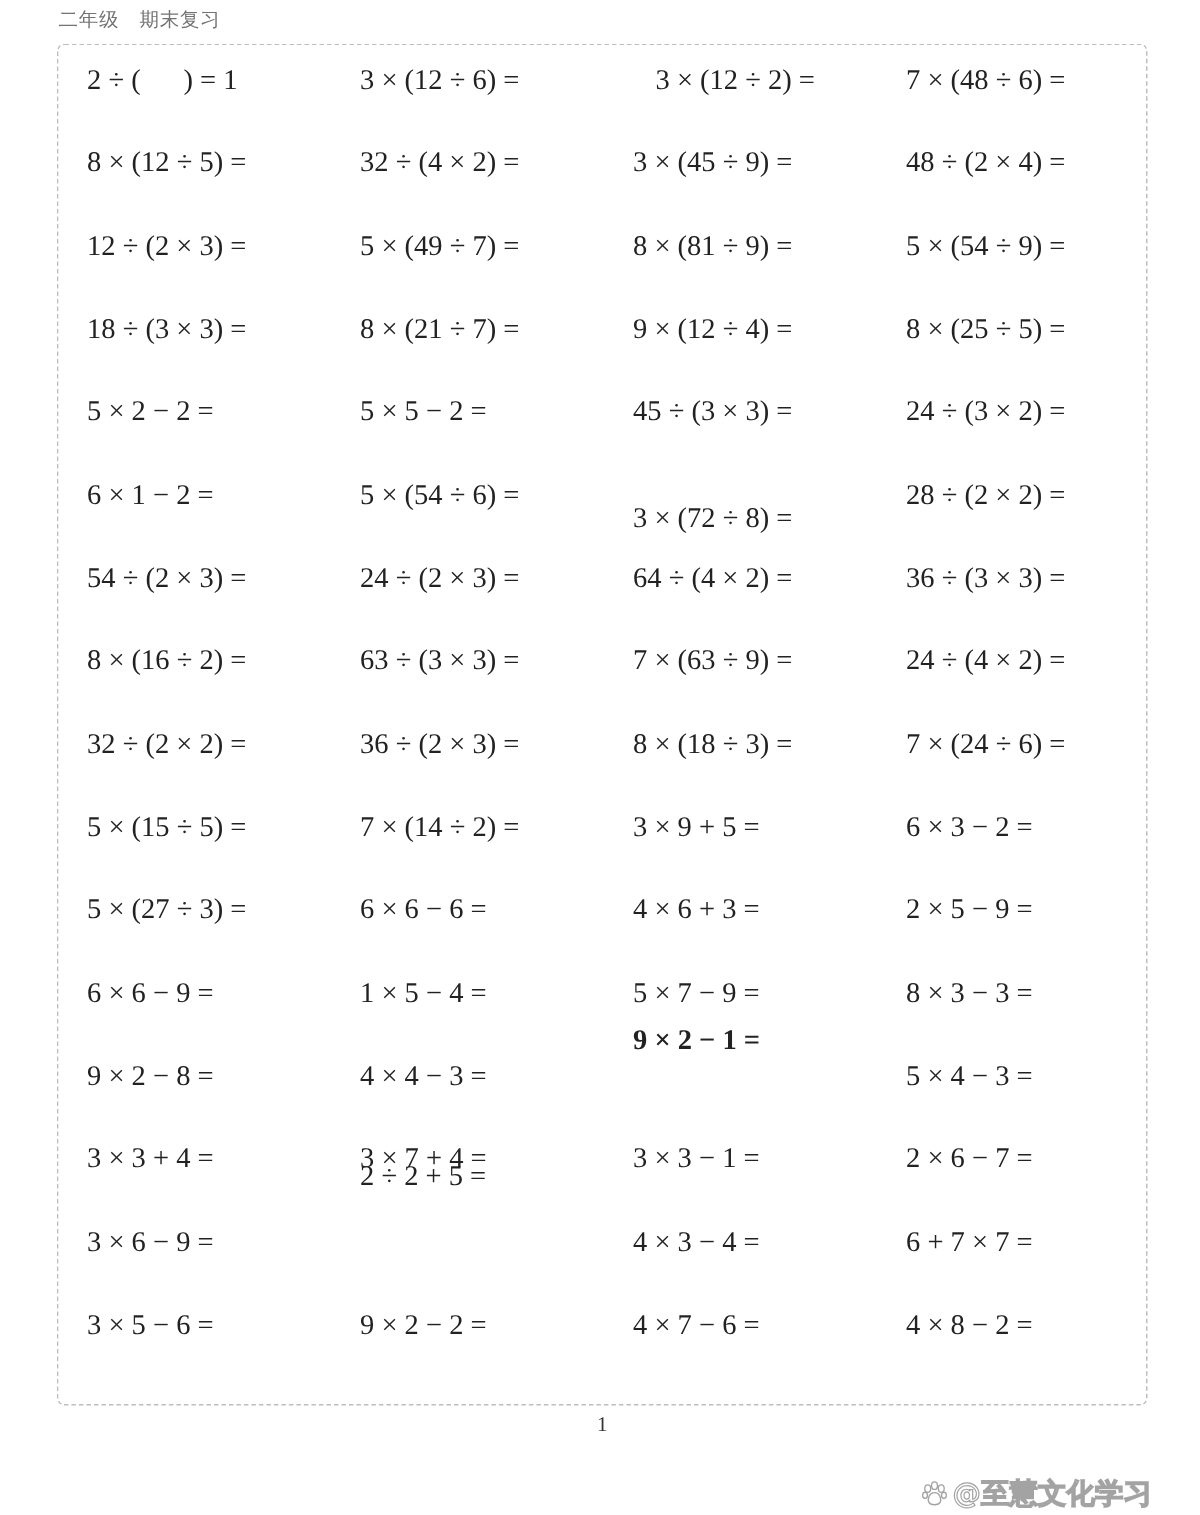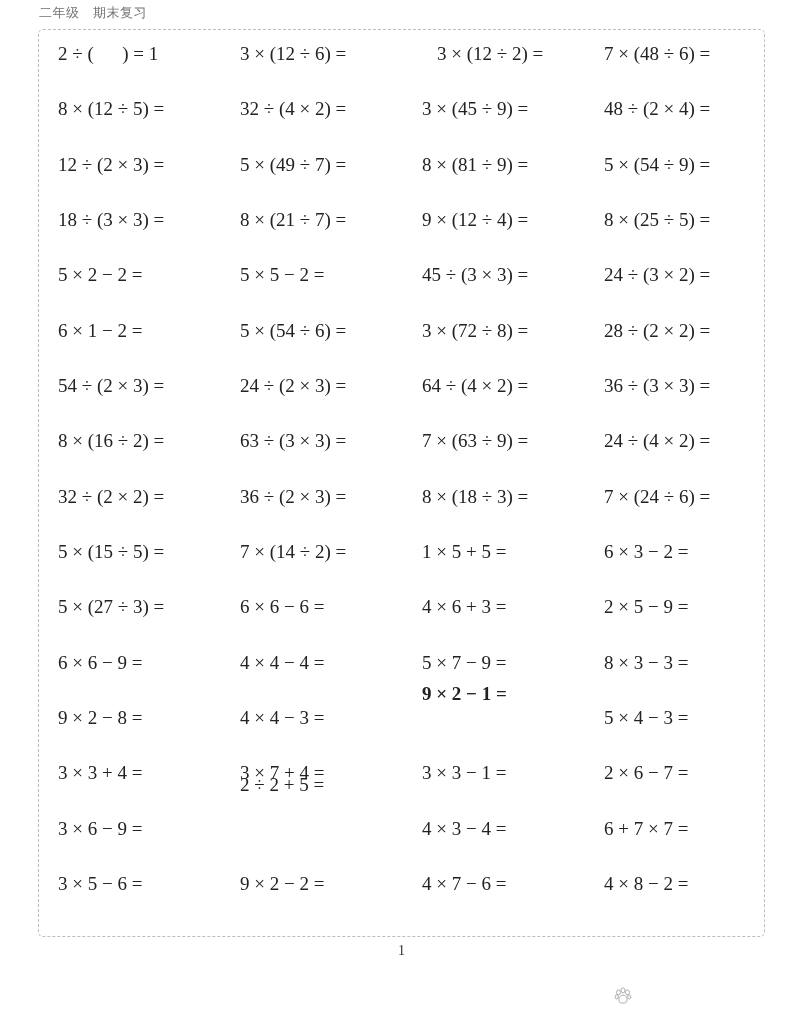--- a/index.html
+++ b/index.html
@@ -93,44 +93,44 @@
     <div class="problem" style="left: 58px; top: 209px;">18 ÷ (3 × 3) =</div>
     <div class="problem" style="left: 240px; top: 209px;">8 × (21 ÷ 7) =</div>
     <div class="problem" style="left: 422px; top: 209px;">9 × (12 ÷ 4) =</div>
     <div class="problem" style="left: 604px; top: 209px;">8 × (25 ÷ 5) =</div>
     <div class="problem" style="left: 58px; top: 264px;">5 × 2 − 2 =</div>
     <div class="problem" style="left: 240px; top: 264px;">5 × 5 − 2 =</div>
     <div class="problem" style="left: 422px; top: 264px;">45 ÷ (3 × 3) =</div>
     <div class="problem" style="left: 604px; top: 264px;">24 ÷ (3 × 2) =</div>
     <div class="problem" style="left: 58px; top: 320px;">6 × 1 − 2 =</div>
     <div class="problem" style="left: 240px; top: 320px;">5 × (54 ÷ 6) =</div>
-    <div class="problem" style="left: 422px; top: 320px;">3 × (72 ÷ 8) =</div>
+    <div class="problem" style="left: 422px; top: 335px;">3 × (72 ÷ 8) =</div>
     <div class="problem" style="left: 604px; top: 320px;">28 ÷ (2 × 2) =</div>
     <div class="problem" style="left: 58px; top: 375px;">54 ÷ (2 × 3) =</div>
     <div class="problem" style="left: 240px; top: 375px;">24 ÷ (2 × 3) =</div>
     <div class="problem" style="left: 422px; top: 375px;">64 ÷ (4 × 2) =</div>
     <div class="problem" style="left: 604px; top: 375px;">36 ÷ (3 × 3) =</div>
     <div class="problem" style="left: 58px; top: 430px;">8 × (16 ÷ 2) =</div>
     <div class="problem" style="left: 240px; top: 430px;">63 ÷ (3 × 3) =</div>
     <div class="problem" style="left: 422px; top: 430px;">7 × (63 ÷ 9) =</div>
     <div class="problem" style="left: 604px; top: 430px;">24 ÷ (4 × 2) =</div>
     <div class="problem" style="left: 58px; top: 486px;">32 ÷ (2 × 2) =</div>
     <div class="problem" style="left: 240px; top: 486px;">36 ÷ (2 × 3) =</div>
     <div class="problem" style="left: 422px; top: 486px;">8 × (18 ÷ 3) =</div>
     <div class="problem" style="left: 604px; top: 486px;">7 × (24 ÷ 6) =</div>
     <div class="problem" style="left: 58px; top: 541px;">5 × (15 ÷ 5) =</div>
     <div class="problem" style="left: 240px; top: 541px;">7 × (14 ÷ 2) =</div>
-    <div class="problem" style="left: 422px; top: 541px;">1 × 5 + 5 =</div>
+    <div class="problem" style="left: 422px; top: 541px;">3 × 9 + 5 =</div>
     <div class="problem" style="left: 604px; top: 541px;">6 × 3 − 2 =</div>
     <div class="problem" style="left: 58px; top: 596px;">5 × (27 ÷ 3) =</div>
     <div class="problem" style="left: 240px; top: 596px;">6 × 6 − 6 =</div>
     <div class="problem" style="left: 422px; top: 596px;">4 × 6 + 3 =</div>
     <div class="problem" style="left: 604px; top: 596px;">2 × 5 − 9 =</div>
     <div class="problem" style="left: 58px; top: 652px;">6 × 6 − 9 =</div>
-    <div class="problem" style="left: 240px; top: 652px;">4 × 4 − 4 =</div>
+    <div class="problem" style="left: 240px; top: 652px;">1 × 5 − 4 =</div>
     <div class="problem" style="left: 422px; top: 652px;">5 × 7 − 9 =</div>
     <div class="problem" style="left: 604px; top: 652px;">8 × 3 − 3 =</div>
     <div class="problem" style="left: 58px; top: 707px;">9 × 2 − 8 =</div>
     <div class="problem" style="left: 240px; top: 707px;">4 × 4 − 3 =</div>
     <div class="problem" style="left: 422px; top: 683px; font-weight: bold;">9 × 2 − 1 =</div>
     <div class="problem" style="left: 604px; top: 707px;">5 × 4 − 3 =</div>
     <div class="problem" style="left: 58px; top: 762px;">3 × 3 + 4 =</div>
     <div class="problem" style="left: 240px; top: 762px;">3 × 7 + 4 =</div>
     <div class="problem" style="left: 422px; top: 762px;">3 × 3 − 1 =</div>
     <div class="problem" style="left: 604px; top: 762px;">2 × 6 − 7 =</div>
@@ -150,13 +150,14 @@
   <svg class="paw" viewBox="0 0 20 20">
     <g fill="#fff" stroke="#9a9a9a" stroke-width="1">
       <ellipse cx="5" cy="6" rx="2.2" ry="2.8"></ellipse>
       <ellipse cx="10" cy="3.8" rx="2.2" ry="2.8"></ellipse>
       <ellipse cx="15" cy="6" rx="2.2" ry="2.8"></ellipse>
       <ellipse cx="3" cy="11" rx="1.8" ry="2.3"></ellipse>
       <ellipse cx="17" cy="11" rx="1.8" ry="2.3"></ellipse>
       <path d="M10 9 C6 9 4.5 14 6 16.5 C7.5 18.5 12.5 18.5 14 16.5 C15.5 14 14 9 10 9 Z"></path>
     </g>
   </svg>
+  <span>@至慧文化学习</span>
 </div>
 
 </body></html>

